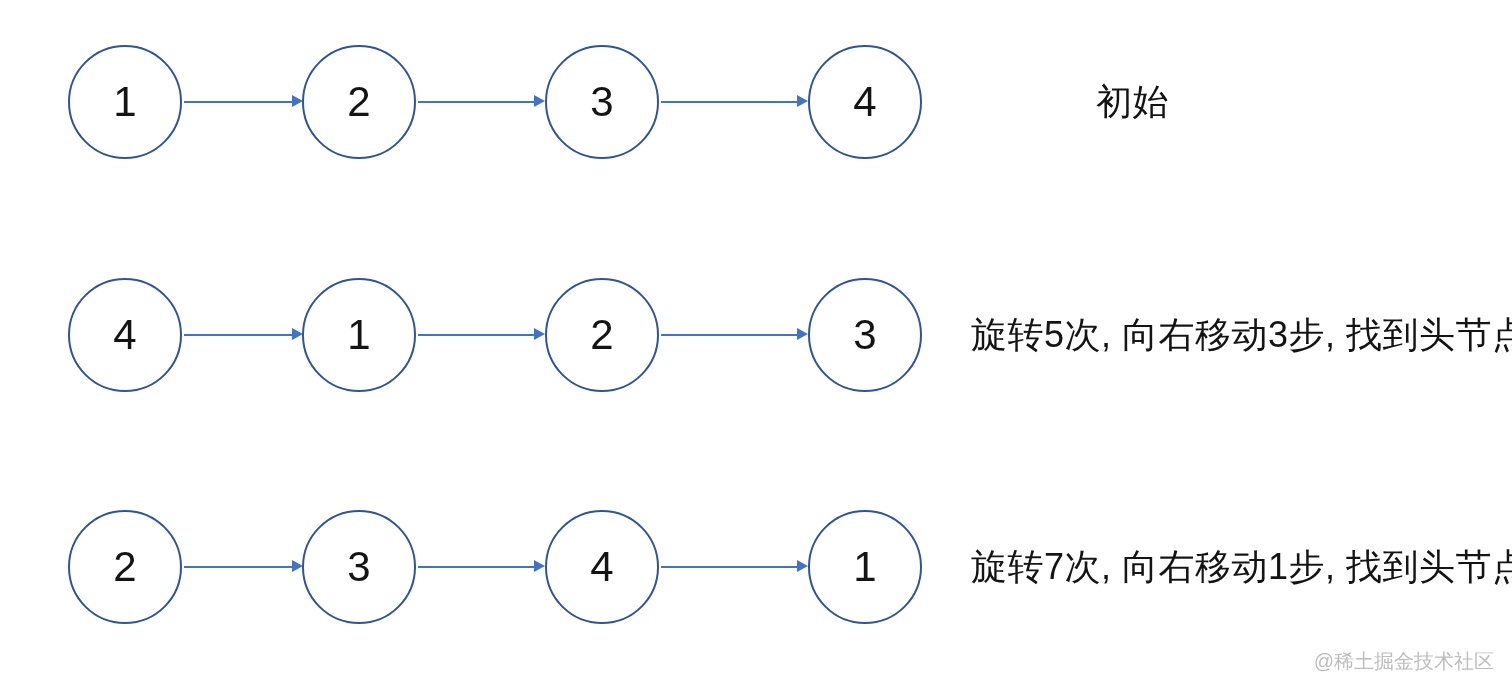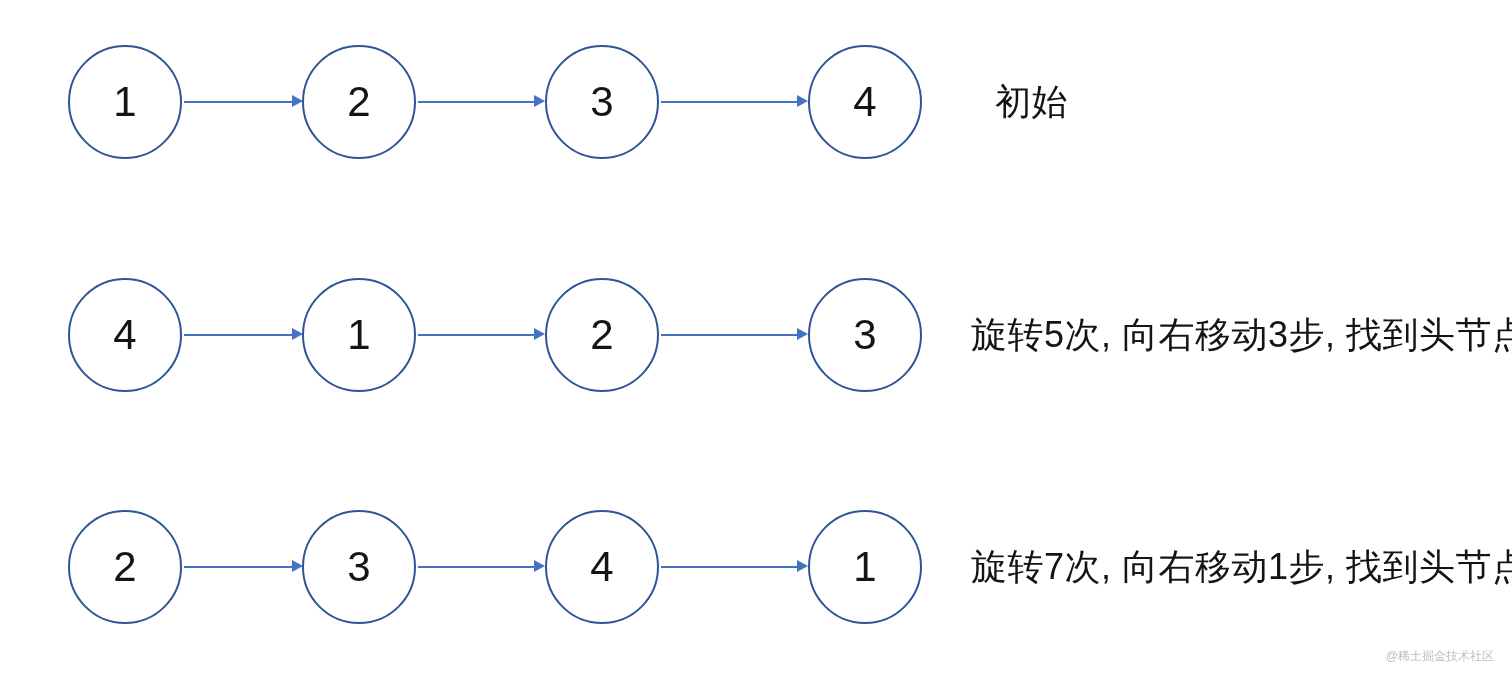--- a/index.html
+++ b/index.html
@@ -73,28 +73,28 @@
 
   .label {
     position: absolute;
     top: 50%;
     transform: translateY(-50%);
     font-size: 36px;
     letter-spacing: 0.5px;
     white-space: nowrap;
     color: var(--text);
   }
-  .lbl-initial { left: 995px; }
+  .lbl-initial { left: 1096px; }
   .lbl-wide { left: 971px; }
 
   .watermark {
     position: absolute;
     right: 18px;
     top: 648px;
-    font-size: 12px;
+    font-size: 20px;
     color: var(--watermark);
     white-space: nowrap;
   }
 </style>
 </head>
 <body>
 
 <div class="row row0">
   <div class="node col0">1</div>
   <div class="arrow arr0"></div>

